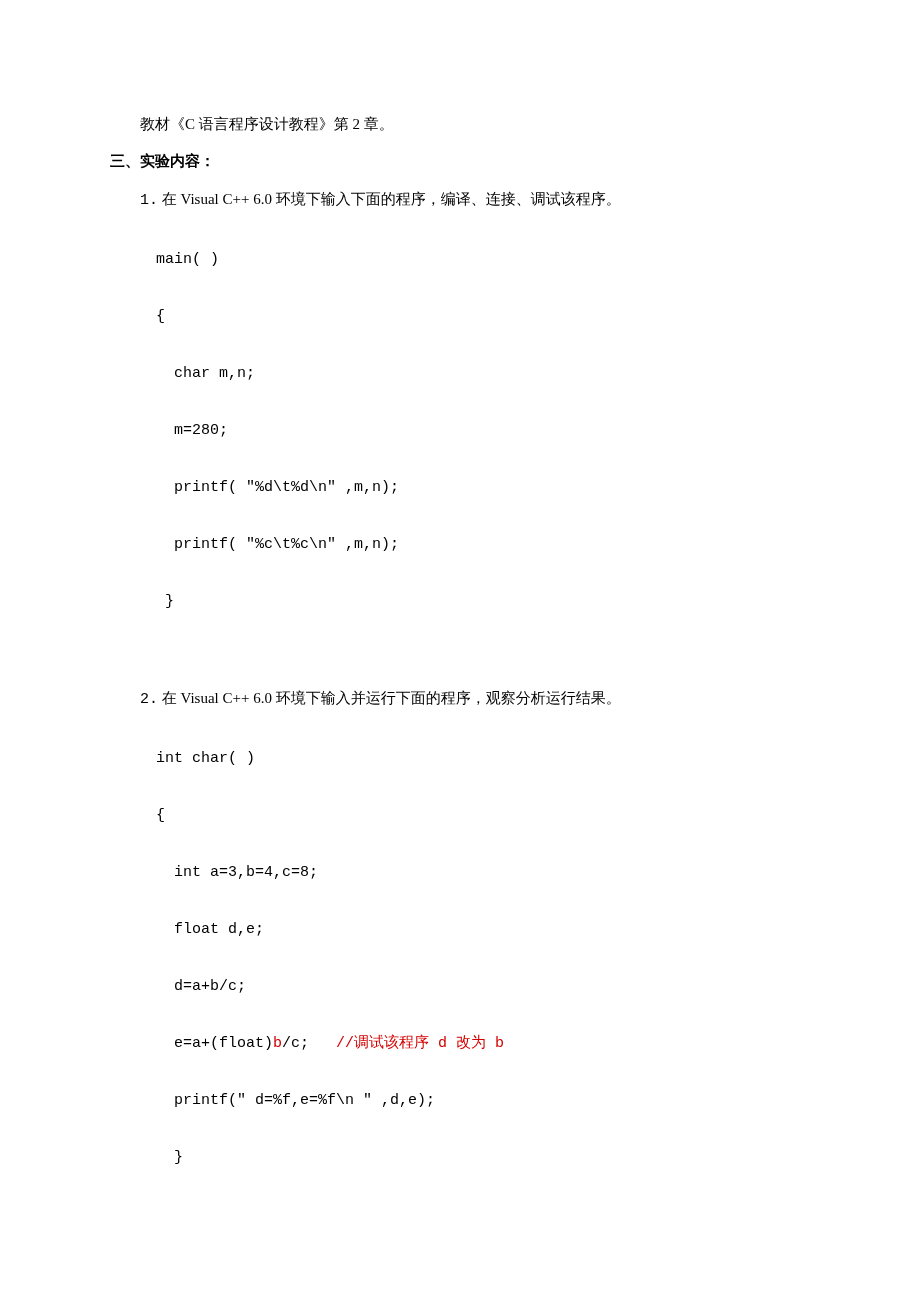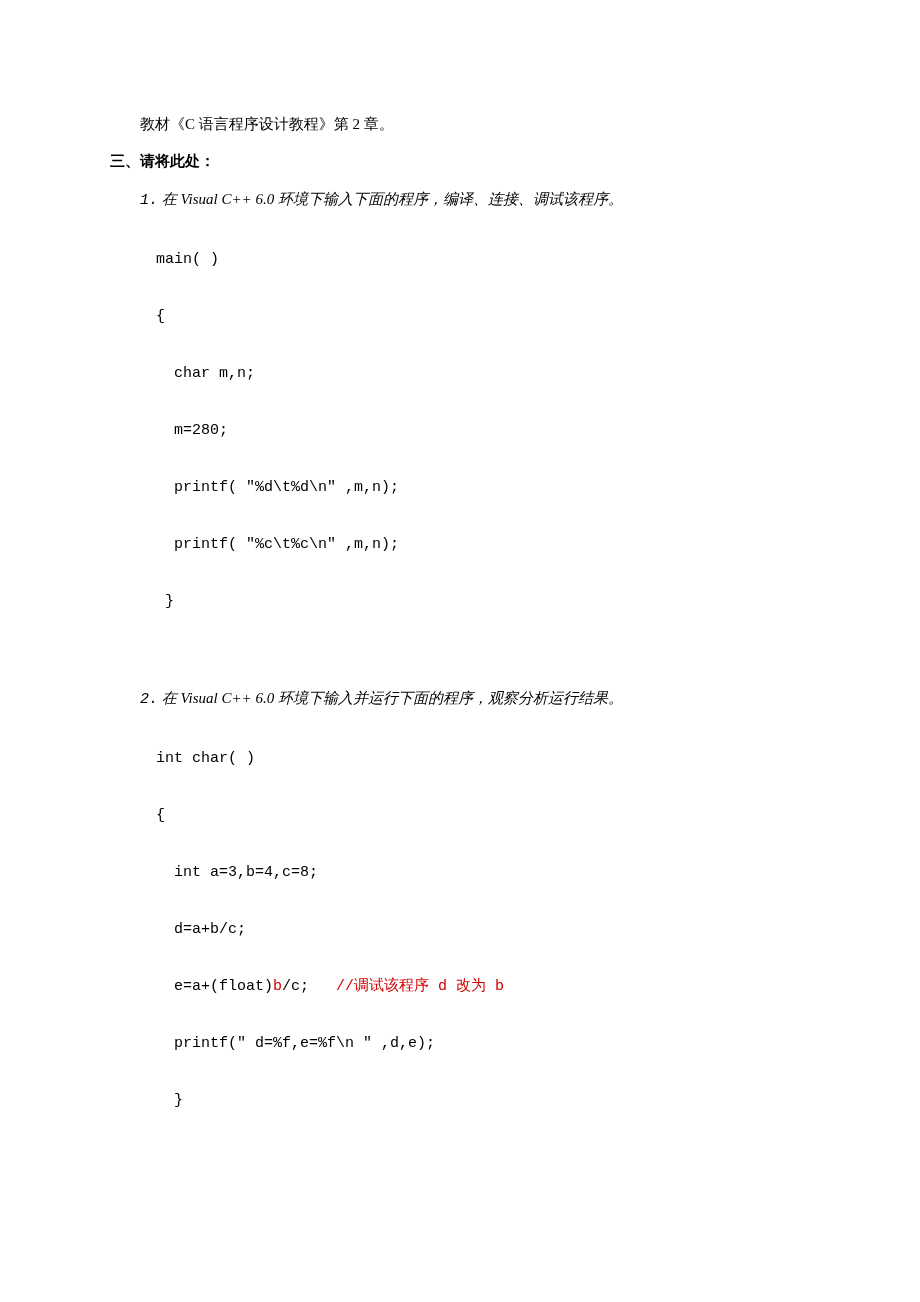--- a/index.html
+++ b/index.html
@@ -21,21 +21,20 @@
   }
   .ref-line {
     margin: 0 0 8px 30px;
   }
   .section-title {
     font-weight: bold;
     margin: 4px 0 8px 0;
   }
   .item {
     margin: 10px 0 2px 30px;
-    font-style: italic;
   }
   .code-block {
     margin: 0 0 2px 46px;
     white-space: pre;
     font-family: "SimSun", "宋体", "Courier New", monospace;
   }
   .code-line {
     display: block;
     font-family: Liberation Mono, monospace;
   }
@@ -46,21 +45,21 @@
     font-family: "SimSun", "宋体", "Courier New", monospace;
   }
 </style>
 </head>
 <body>
 
 <div class="page">
 
   <div class="ref-line">教材《C 语言程序设计教程》第 2 章。</div>
 
-  <div class="section-title">三、请将此处：</div>
+  <div class="section-title">三、实验内容：</div>
 
   <div class="item">
     <span class="mono">1.</span>
     <span>在 Visual C++ 6.0 环境下输入下面的程序，编译、连接、调试该程序。</span>
   </div>
   <div class="code-block">
 <span class="code-line">main( )</span>
 <span class="code-line">{</span>
 <span class="code-line">  char m,n;</span>
 <span class="code-line">  m=280;</span>
@@ -70,19 +69,20 @@
   </div>
 
   <div class="item">
     <span class="mono">2.</span>
     <span>在 Visual C++ 6.0 环境下输入并运行下面的程序，观察分析运行结果。</span>
   </div>
   <div class="code-block">
 <span class="code-line">int char( )</span>
 <span class="code-line">{</span>
 <span class="code-line">  int a=3,b=4,c=8;</span>
+<span class="code-line">  float d,e;</span>
 <span class="code-line">  d=a+b/c;</span>
 <span class="code-line"><span>  e=a+(float)</span><span class="red">b</span><span>/c;   </span><span class="red">//调试该程序 d 改为 b</span></span>
 <span class="code-line">  printf(" d=%f,e=%f\n " ,d,e);</span>
 <span class="code-line">  }</span>
   </div>
 
 </div>
 
 </body></html>

